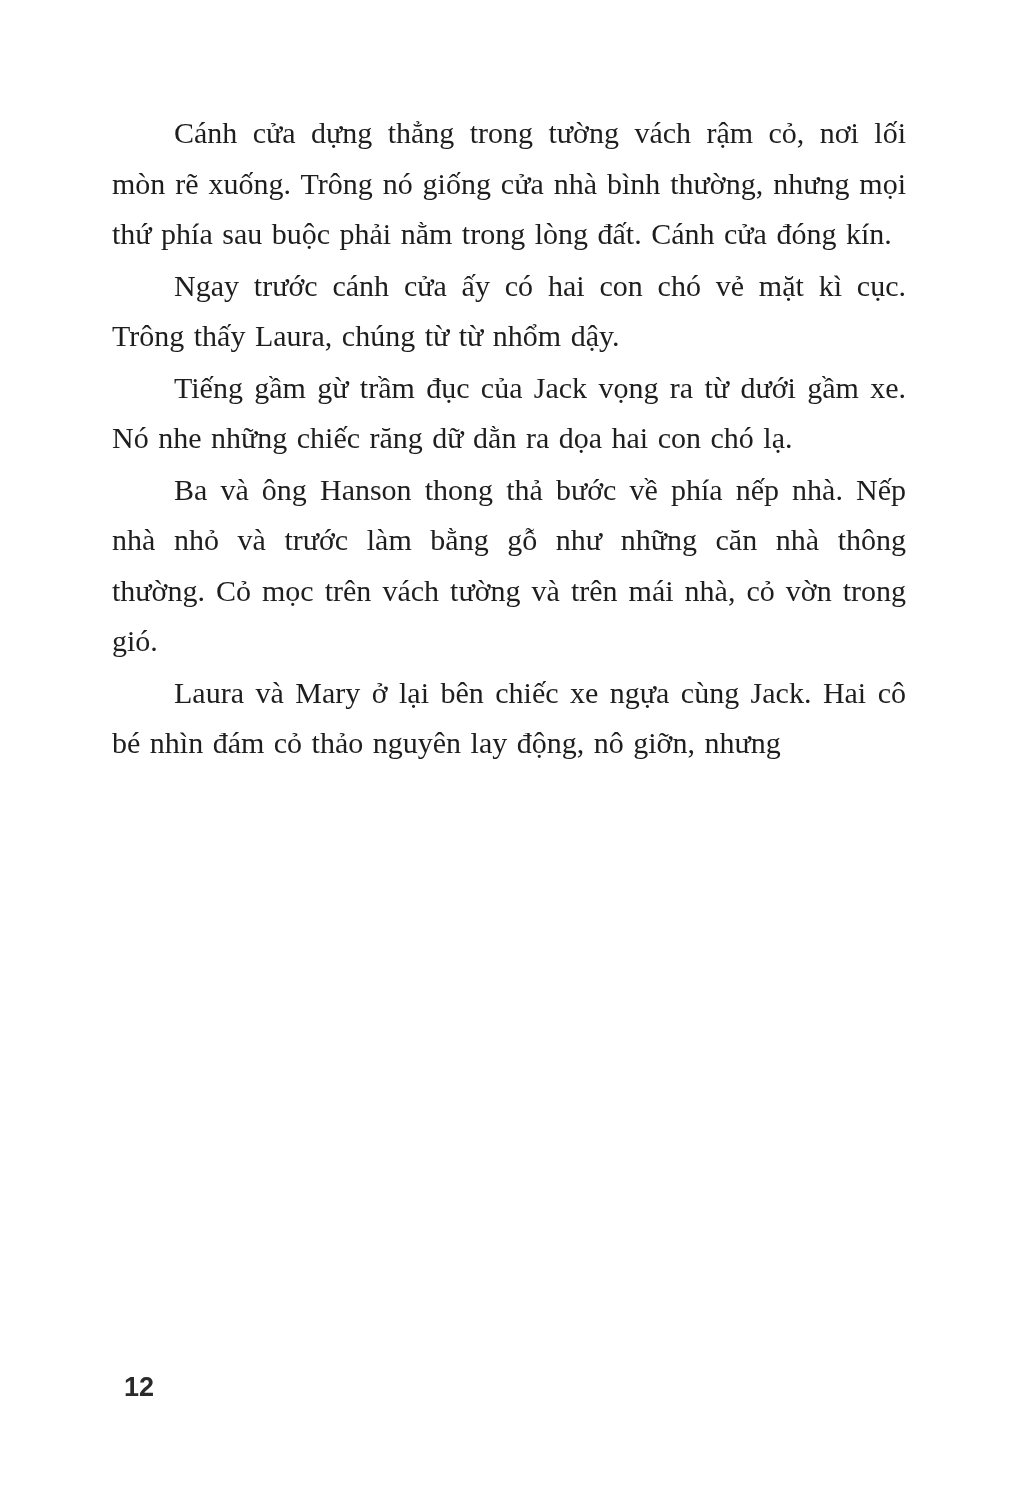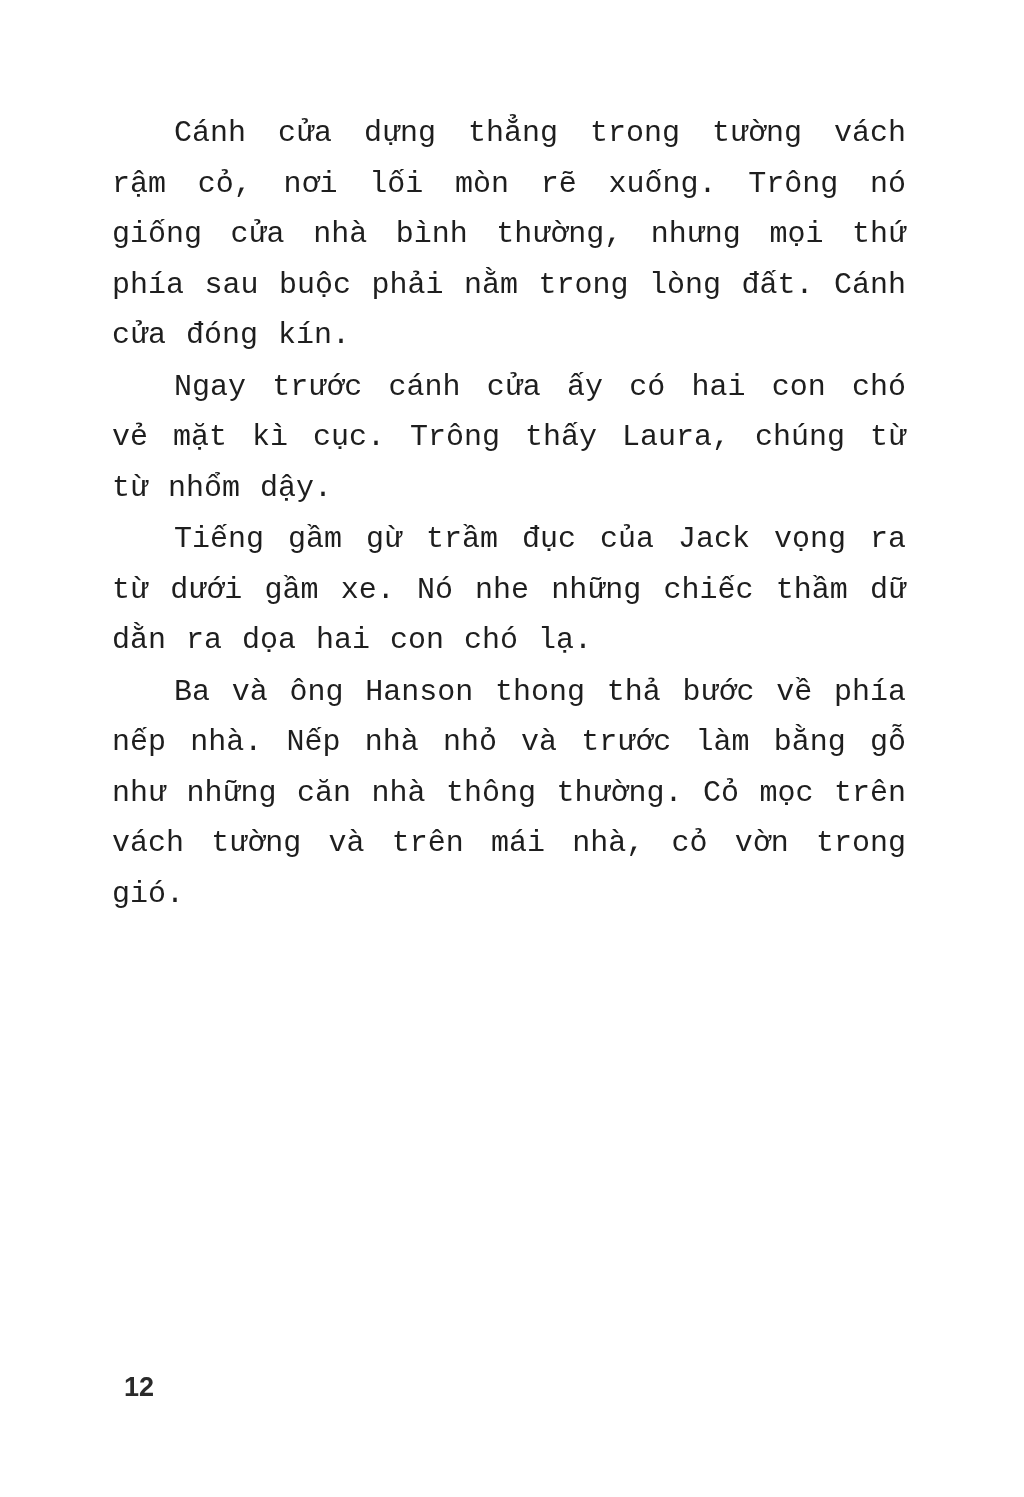--- a/index.html
+++ b/index.html
@@ -24,36 +24,36 @@
     width: 794px;
   }
   .text-block p {
     font-size: 30px;
     line-height: 50.5px;
     text-align: justify;
     text-indent: 62px;
     margin: 0 0 1px 0;
     color: #1e1e1e;
     word-spacing: 2px;
-    font-family: Liberation Mono, monospace;
   }
   .page-number {
     position: absolute;
     left: 124px;
     top: 1372px;
     font-family: "Liberation Sans", "DejaVu Sans", sans-serif;
     font-size: 27px;
     color: #2a2a2a;
     font-weight: bold;
   }
 </style>
 </head>
 <body>
 
 <div class="page">
   <div class="text-block">
     <p>Cánh cửa dựng thẳng trong tường vách rậm cỏ, nơi lối mòn rẽ xuống. Trông nó giống cửa nhà bình thường, nhưng mọi thứ phía sau buộc phải nằm trong lòng đất. Cánh cửa đóng kín.</p>
     <p>Ngay trước cánh cửa ấy có hai con chó vẻ mặt kì cục. Trông thấy Laura, chúng từ từ nhổm dậy.</p>
-    <p>Tiếng gầm gừ trầm đục của Jack vọng ra từ dưới gầm xe. Nó nhe những chiếc thầm dữ dằn ra dọa hai con chó lạ.</p>
+    <p>Tiếng gầm gừ trầm đục của Jack vọng ra từ dưới gầm xe. Nó nhe những chiếc răng dữ dằn ra dọa hai con chó lạ.</p>
     <p>Ba và ông Hanson thong thả bước về phía nếp nhà. Nếp nhà nhỏ và trước làm bằng gỗ như những căn nhà thông thường. Cỏ mọc trên vách tường và trên mái nhà, cỏ vờn trong gió.</p>
+    <p>Laura và Mary ở lại bên chiếc xe ngựa cùng Jack. Hai cô bé nhìn đám cỏ thảo nguyên lay động, nô giỡn, nhưng</p>
   </div>
   <div class="page-number">12</div>
 </div>
 
 </body></html>

